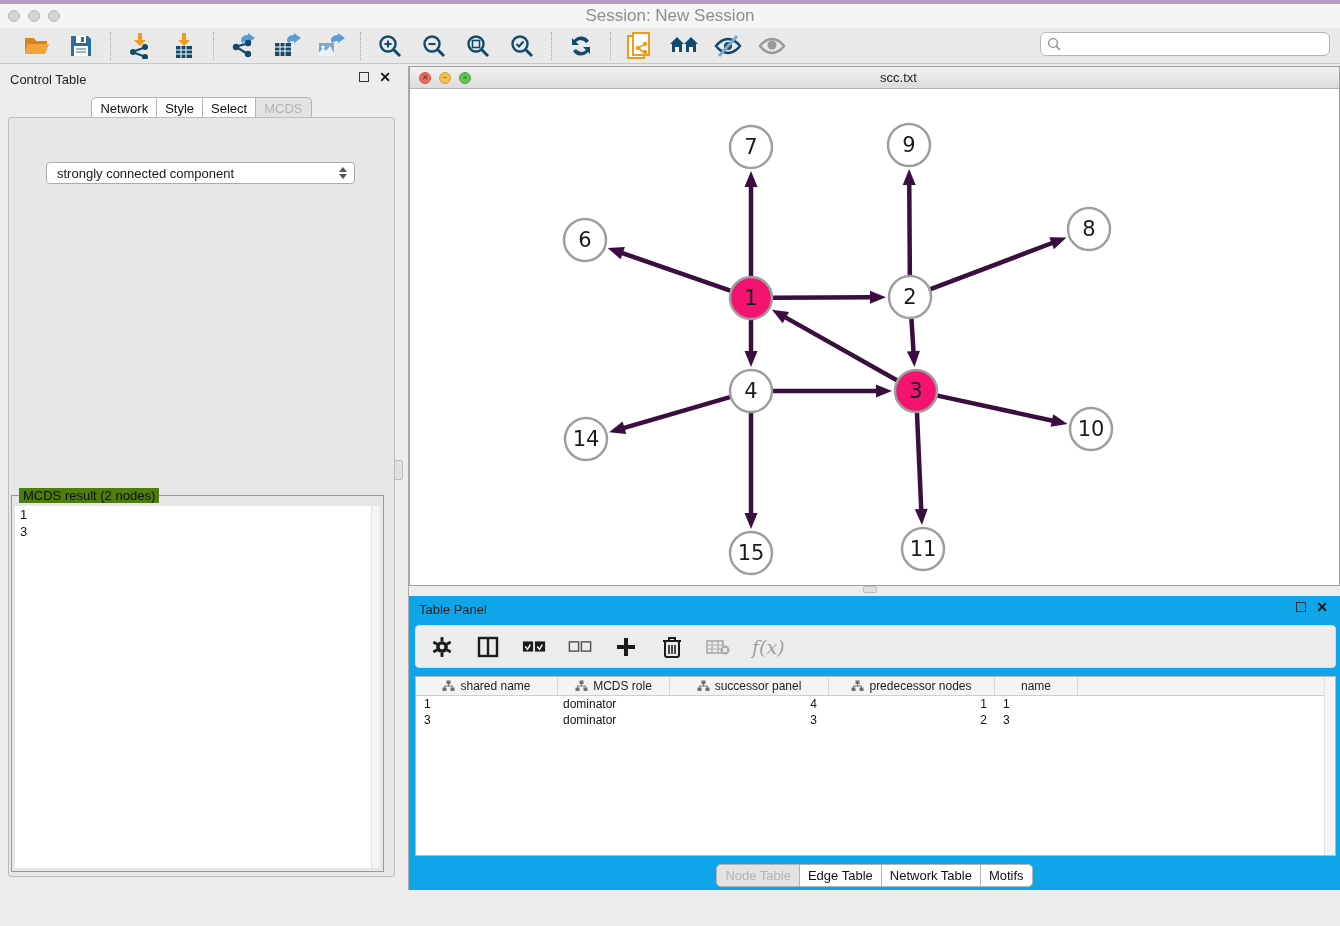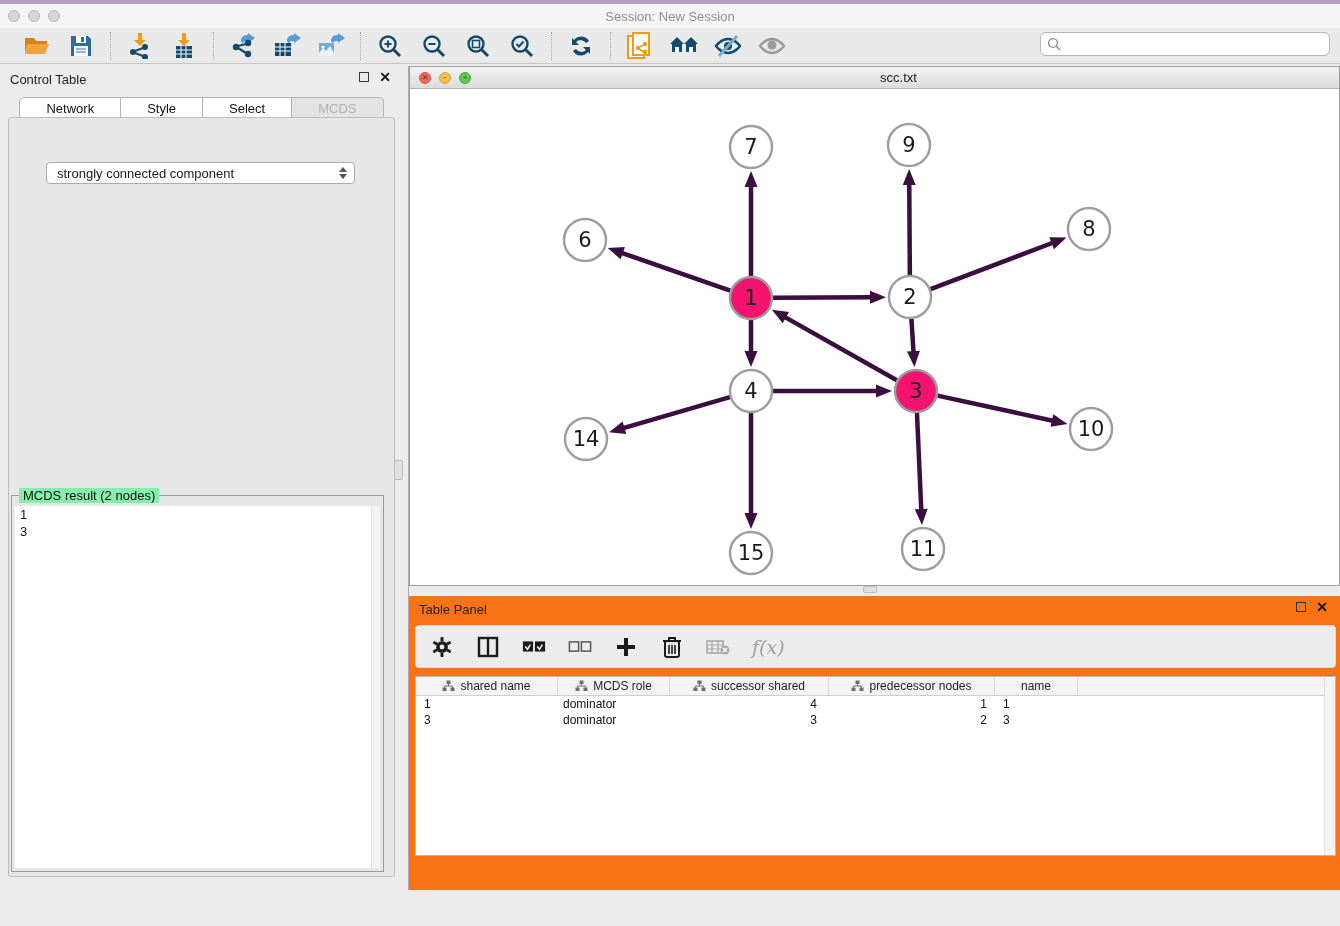--- a/index.html
+++ b/index.html
@@ -8,72 +8,72 @@
   .app { position:relative; width:1340px; height:926px; background:#ececec; }
 
   
   .top-accent { position:absolute; left:0; top:0; width:100%; height:4px; background:#b49cc6; }
   .titlebar { position:absolute; left:0; top:4px; width:100%; height:24px; background:#f5f5f5; display:flex; align-items:center; }
   .traffic { display:flex; gap:8px; margin-left:8px; }
   .tl { width:12px; height:12px; border-radius:50%; background:#d5d5d5; border:1px solid #bcbcbc; display:flex; align-items:center; justify-content:center; font-size:8px; line-height:1; color:rgba(0,0,0,.55); }
   .tl.red { background:#ed6a5e; border-color:#d4534a; }
   .tl.yellow { background:#f5bf4f; border-color:#d8a03c; }
   .tl.green { background:#61c554; border-color:#48a33c; }
-  .win-title { position:absolute; left:0; right:0; text-align:center; color:#8e8e8e; font-size:13px; }
+  .win-title { position:absolute; left:0; right:0; text-align:center; color:#8e8e8e; font-size:17px; }
 
   
   .toolbar { position:absolute; left:0; top:28px; width:100%; height:36px; background:#e9e9e9; border-bottom:1px solid #c6c6c6; display:flex; align-items:center; padding-left:8px; }
   .tb-group { display:flex; align-items:center; gap:14px; padding:0 14px; }
   .tb-sep { width:1px; height:28px; border-left:1px dotted #a5a5a5; }
   .tb-btn { width:30px; height:30px; display:flex; align-items:center; justify-content:center; cursor:default; }
   .tb-btn svg { display:block; }
   .search-wrap { position:absolute; right:10px; top:4px; width:290px; height:24px; }
   .search-input { width:100%; height:100%; border:1px solid #b5b5b5; border-radius:6px; background:#fff; padding:0 8px 0 24px; font-size:12px; font-family:"Liberation Sans",sans-serif; outline:none; }
   .search-icon { position:absolute; left:7px; top:5px; }
 
   
   .control-panel { position:absolute; left:0; top:66px; width:403px; height:824px; background:#ececec; }
   .panel-head { position:absolute; left:10px; top:6px; font-size:13px; color:#222; }
   .panel-btns { position:absolute; right:12px; top:6px; display:flex; gap:10px; align-items:center; }
   .float-icon { width:10px; height:10px; border:1.5px solid #333; display:inline-block; }
   .close-icon { font-size:14px; font-weight:bold; color:#111; line-height:10px; }
   .cp-tabs { position:absolute; left:0; top:31px; width:100%; display:flex; justify-content:center; }
   .tabseg { display:flex; }
-  .tabseg .tab { background:#fff; border:1px solid #b3b3b3; border-left:none; padding:3px 26px; font-size:13px; color:#111;text-align:center; }
+  .tabseg .tab { background:#fff; border:1px solid #b3b3b3; border-left:none; padding:3px 8px; font-size:13px; color:#111;text-align:center; }
   .tabseg .tab:first-child { border-left:1px solid #b3b3b3; border-radius:5px 0 0 5px; }
   .tabseg .tab:last-child { border-radius:0 5px 5px 0; }
   .tabseg .tab.selected { background:#e3e3e3; color:#b4b4b4; }
   .cp-body { position:absolute; left:8px; top:51px; width:387px; height:760px; background:#e7e7e7; border:1px solid #bdbdbd; border-radius:3px; }
   .opt-label { position:absolute; left:0; width:100%; top:21px; text-align:center; font-size:13px; color:#1a1a1a; }
   .criterion { position:absolute; left:37px; top:44px; width:309px; height:22px; background:#fff; border:1px solid #ababab; border-radius:4px; display:flex; align-items:center; padding:0 20px 0 10px; font-size:13px; }
   .stepper { position:absolute; right:7px; top:4px; display:flex; flex-direction:column; gap:2px; }
   .stepper i { width:0; height:0; border-left:4px solid transparent; border-right:4px solid transparent; }
   .stepper .up { border-bottom:5px solid #555; }
   .stepper .dn { border-top:5px solid #555; }
   .cp-buttons { position:absolute; left:0; top:76px; width:100%; display:flex; justify-content:center; gap:14px; }
   .btn { background:#fff; border:1px solid #ababab; border-radius:4px; padding:3px 16px; font-size:13px; color:#111; font-family:"Liberation Sans",sans-serif; }
   .result-box { position:absolute; left:2px; top:377px; width:373px; height:377px; border:1px solid #9a9a9a; }
-  .result-title { position:absolute; left:7px; top:-8px; background:#86efac; padding:0 4px; font-size:13px; color:#111; }
+  .result-title { position:absolute; left:7px; top:-8px; background:#4d7c0f; padding:0 4px; font-size:13px; color:#111; }
   .result-area { position:absolute; left:3px; top:10px; right:12px; bottom:3px; background:#fff; }
   .result-line { padding:1px 0 0 5px; font-size:13px; line-height:16px; color:#111; }
   .result-scroll { position:absolute; right:3px; top:10px; width:9px; bottom:3px; background:#f4f4f4; border-left:1px solid #e0e0e0; }
 
   
   .v-divider { position:absolute; left:403px; top:66px; width:6px; height:824px; background:#ececec; border-right:1px solid #ababab; }
   .v-grip { position:absolute; left:394px; top:460px; width:9px; height:20px; background:#e0e0e0; border:1px solid #bdbdbd; border-radius:2px; }
   .h-grip { position:absolute; left:863px; top:586px; width:14px; height:7px; background:#e0e0e0; border:1px solid #bdbdbd; border-radius:2px; }
 
   
   .net-frame { position:absolute; left:409px; top:66px; width:931px; height:520px; border:1px solid #9f9f9f; background:#fff; }
   .net-titlebar { position:absolute; left:0; top:0; width:100%; height:22px; background:linear-gradient(#f2f2f2,#dcdcdc); border-bottom:1px solid #b5b5b5; display:flex; align-items:center; }
   .net-title { position:absolute; left:0; right:0; text-align:center; font-size:13px; color:#222;padding-left:48px; }
   .net-canvas { position:absolute; left:0; top:22px; width:929px; height:496px; background:#fff; }
 
   
-  .table-panel { position:absolute; left:409px; top:596px; width:931px; height:294px; background:#f97316; }
+  .table-panel { position:absolute; left:409px; top:596px; width:931px; height:294px; background:#0ea5e9; }
   .tp-toolbar { position:absolute; left:6px; top:29px; width:921px; height:43px; background:#ececec; border:1px solid #dcdcdc; border-radius:4px; display:flex; align-items:center; gap:22px; padding-left:14px; }
   .tp-btn { display:flex; align-items:center; justify-content:center; width:24px; height:24px; }
   .fx-label { font-family:"DejaVu Serif", serif; font-style:italic; font-size:19px; color:#9d9d9d; }
   .tp-table { position:absolute; left:6px; top:80px; width:921px; height:180px; background:#fff; border:1px solid #b9b9b9; overflow:hidden; }
   .thead { display:flex; height:19px; background:#f4f4f4; border-bottom:1px solid #cfcfcf; }
   .th { display:flex; align-items:center; justify-content:center; gap:5px; font-size:12px; color:#222; border-right:1px solid #d8d8d8; height:100%; }
   .trow { display:flex; height:16px; }
   .td { font-size:12px; color:#111; line-height:16px; white-space:nowrap; overflow:hidden; }
   .t-scroll { position:absolute; right:0; top:0; width:11px; height:100%; background:#f4f4f4; border-left:1px solid #e2e2e2; }
   .tp-tabs { position:absolute; left:0; bottom:3px; width:100%; display:flex; justify-content:center; }
@@ -433,21 +433,21 @@
             </svg>
             <span>MCDS role</span>
           </div>
           <div class="th" style="width: 159px;">
             <svg width="13" height="12" viewBox="0 0 13 12">
               <rect x="4.5" y="0.5" width="4" height="3.5" fill="#6e6e6e"></rect>
               <rect x="0.5" y="7.5" width="4" height="3.5" fill="#6e6e6e"></rect>
               <rect x="8.5" y="7.5" width="4" height="3.5" fill="#6e6e6e"></rect>
               <path d="M6.5 4v2M2.5 7.5V6h8v1.5" stroke="#6e6e6e" fill="none"></path>
             </svg>
-            <span>successor shared</span>
+            <span>successor panel</span>
           </div>
           <div class="th" style="width: 166px;">
             <svg width="13" height="12" viewBox="0 0 13 12">
               <rect x="4.5" y="0.5" width="4" height="3.5" fill="#6e6e6e"></rect>
               <rect x="0.5" y="7.5" width="4" height="3.5" fill="#6e6e6e"></rect>
               <rect x="8.5" y="7.5" width="4" height="3.5" fill="#6e6e6e"></rect>
               <path d="M6.5 4v2M2.5 7.5V6h8v1.5" stroke="#6e6e6e" fill="none"></path>
             </svg>
             <span>predecessor nodes</span>
           </div>
@@ -466,16 +466,24 @@
           <div class="trow">
             <div class="td" style="width: 142px; text-align: left; padding-left: 8px;">3</div>
             <div class="td" style="width: 112px; text-align: left; padding-left: 5px;">dominator</div>
             <div class="td" style="width: 159px; text-align: right; padding-right: 12px;">3</div>
             <div class="td" style="width: 166px; text-align: right; padding-right: 8px;">2</div>
             <div class="td" style="width: 83px; text-align: left; padding-left: 8px;">3</div>
           </div>
         </div>
       <div class="t-scroll"></div>
     </div>
+    <div class="tp-tabs">
+      <div class="tabseg">
+        <span class="tab selected">Node Table</span>
+        <span class="tab">Edge Table</span>
+        <span class="tab">Network Table</span>
+        <span class="tab">Motifs</span>
+      </div>
+    </div>
   </div>
 
 
 </div>
 
 </body></html>

